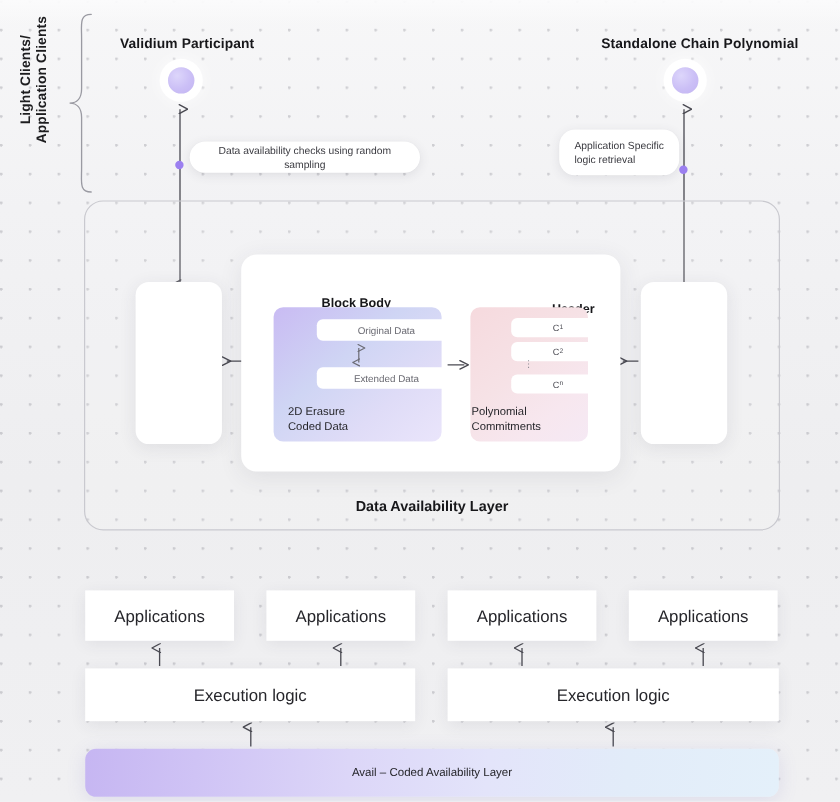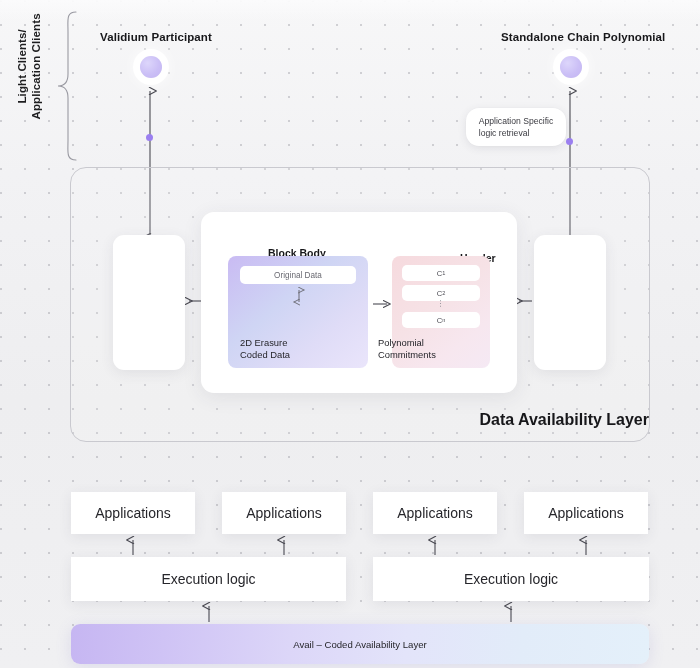--- a/index.html
+++ b/index.html
@@ -111,22 +111,22 @@
     left: 70px; top: 167px;
     width: 580px; height: 275px;
     border: 1px solid #c9c9cf;
     border-radius: 16px;
     background: rgba(255,255,255,0.12);
   }
   #da-container-label {
     position: absolute;
     left: 0; right: 0;
     bottom: 12px;
-    text-align: right;
-    font-size: 16px;
+    text-align: center;
+    font-size: 12px;
     font-weight: 700;
     color: #17171a;
   }
 
   .empty-card {
     position: absolute;
     background: #ffffff;
     border-radius: 11px;
     box-shadow: 0 3px 14px rgba(60,60,80,0.09);
   }
@@ -166,20 +166,21 @@
   .inner-pill {
     position: absolute;
     background: #ffffff;
     border-radius: 5px;
     display: flex;
     align-items: center;
     justify-content: center;
     font-size: 8.2px;
     color: #6a6a72;
     white-space: nowrap;
+    margin-left: 24px;
   }
   #pill-original { left: 240px; top: 266px; width: 116px; height: 18px; }
   #pill-extended { left: 240px; top: 306px; width: 116px; height: 18px; }
 
   #pill-c1 { left: 402px; top: 265px; width: 78px; height: 16px; }
   #pill-c2 { left: 402px; top: 285px; width: 78px; height: 16px; }
   #pill-cn { left: 402px; top: 312px; width: 78px; height: 16px; }
   .pill-c { font-size: 7.6px; color: #4d4d55; }
   .pill-c sub { font-size: 5.6px; }
 
@@ -194,21 +195,21 @@
   }
 
   .box-caption {
     position: absolute;
     font-size: 9.4px;
     color: #26262b;
     line-height: 1.32;
     white-space: nowrap;
   }
   #caption-blockbody { left: 240px; top: 337px; }
-  #caption-header    { left: 378px; top: 337px; }
+  #caption-header    { left: 393px; top: 337px; }
 
   
   .app-box, .exec-box {
     position: absolute;
     background: #ffffff;
     border-radius: 0;
     display: flex;
     align-items: center;
     justify-content: center;
     font-size: 14px;
@@ -273,20 +274,21 @@
         <path d="M4 7.4 L7.4 1 M4 7.4 L0.6 1" fill="none" stroke="#4a4a52" stroke-width="1.05" stroke-linecap="round"></path>
       </marker>
     </defs>
     <line x1="10" y1="7" x2="10" y2="153" stroke="#4a4a52" stroke-width="1.1" marker-start="url(#ahUp)" marker-end="url(#ahDn)"></line>
   </svg>
 
   <svg class="vline-svg" style="left:560px; top:84px;" width="20" height="155" viewBox="0 0 20 155">
     <line x1="10" y1="7" x2="10" y2="155" stroke="#4a4a52" stroke-width="1.1" marker-start="url(#ahUp)"></line>
   </svg>
 
+  <div class="tooltip" id="tooltip-left">Data availability checks using random sampling</div>
 
   <div class="tooltip" id="tooltip-right">
     <div>
       <span>Application Specific</span><br>
       <span>logic retrieval</span>
     </div>
   </div>
 
   <div class="conn-dot" id="dot-left"></div>
   <div class="conn-dot" id="dot-right"></div>
@@ -316,20 +318,21 @@
 
   <div id="center-panel"></div>
 
   <div class="col-title" id="title-blockbody">Block Body</div>
   <div class="col-title" id="title-header">Header</div>
 
   <div class="gradient-box" id="box-blockbody"></div>
   <div class="gradient-box" id="box-header"></div>
 
   <div class="inner-pill" id="pill-original">Original Data</div>
+  <div class="inner-pill" id="pill-extended">Extended Data</div>
 
   <svg class="arrow-svg" style="left:292px; top:286px;" width="14" height="20" viewBox="0 0 14 20">
     <defs>
       <marker id="ahUp2" markerWidth="7" markerHeight="7" refX="3.5" refY="5.6" orient="auto">
         <path d="M3.5 0.6 L6.4 6.2 M3.5 0.6 L0.6 6.2" fill="none" stroke="#6b6b74" stroke-width="0.95" stroke-linecap="round"></path>
       </marker>
       <marker id="ahDn2" markerWidth="7" markerHeight="7" refX="3.5" refY="1.4" orient="auto">
         <path d="M3.5 6.4 L6.4 0.8 M3.5 6.4 L0.6 0.8" fill="none" stroke="#6b6b74" stroke-width="0.95" stroke-linecap="round"></path>
       </marker>
     </defs>

